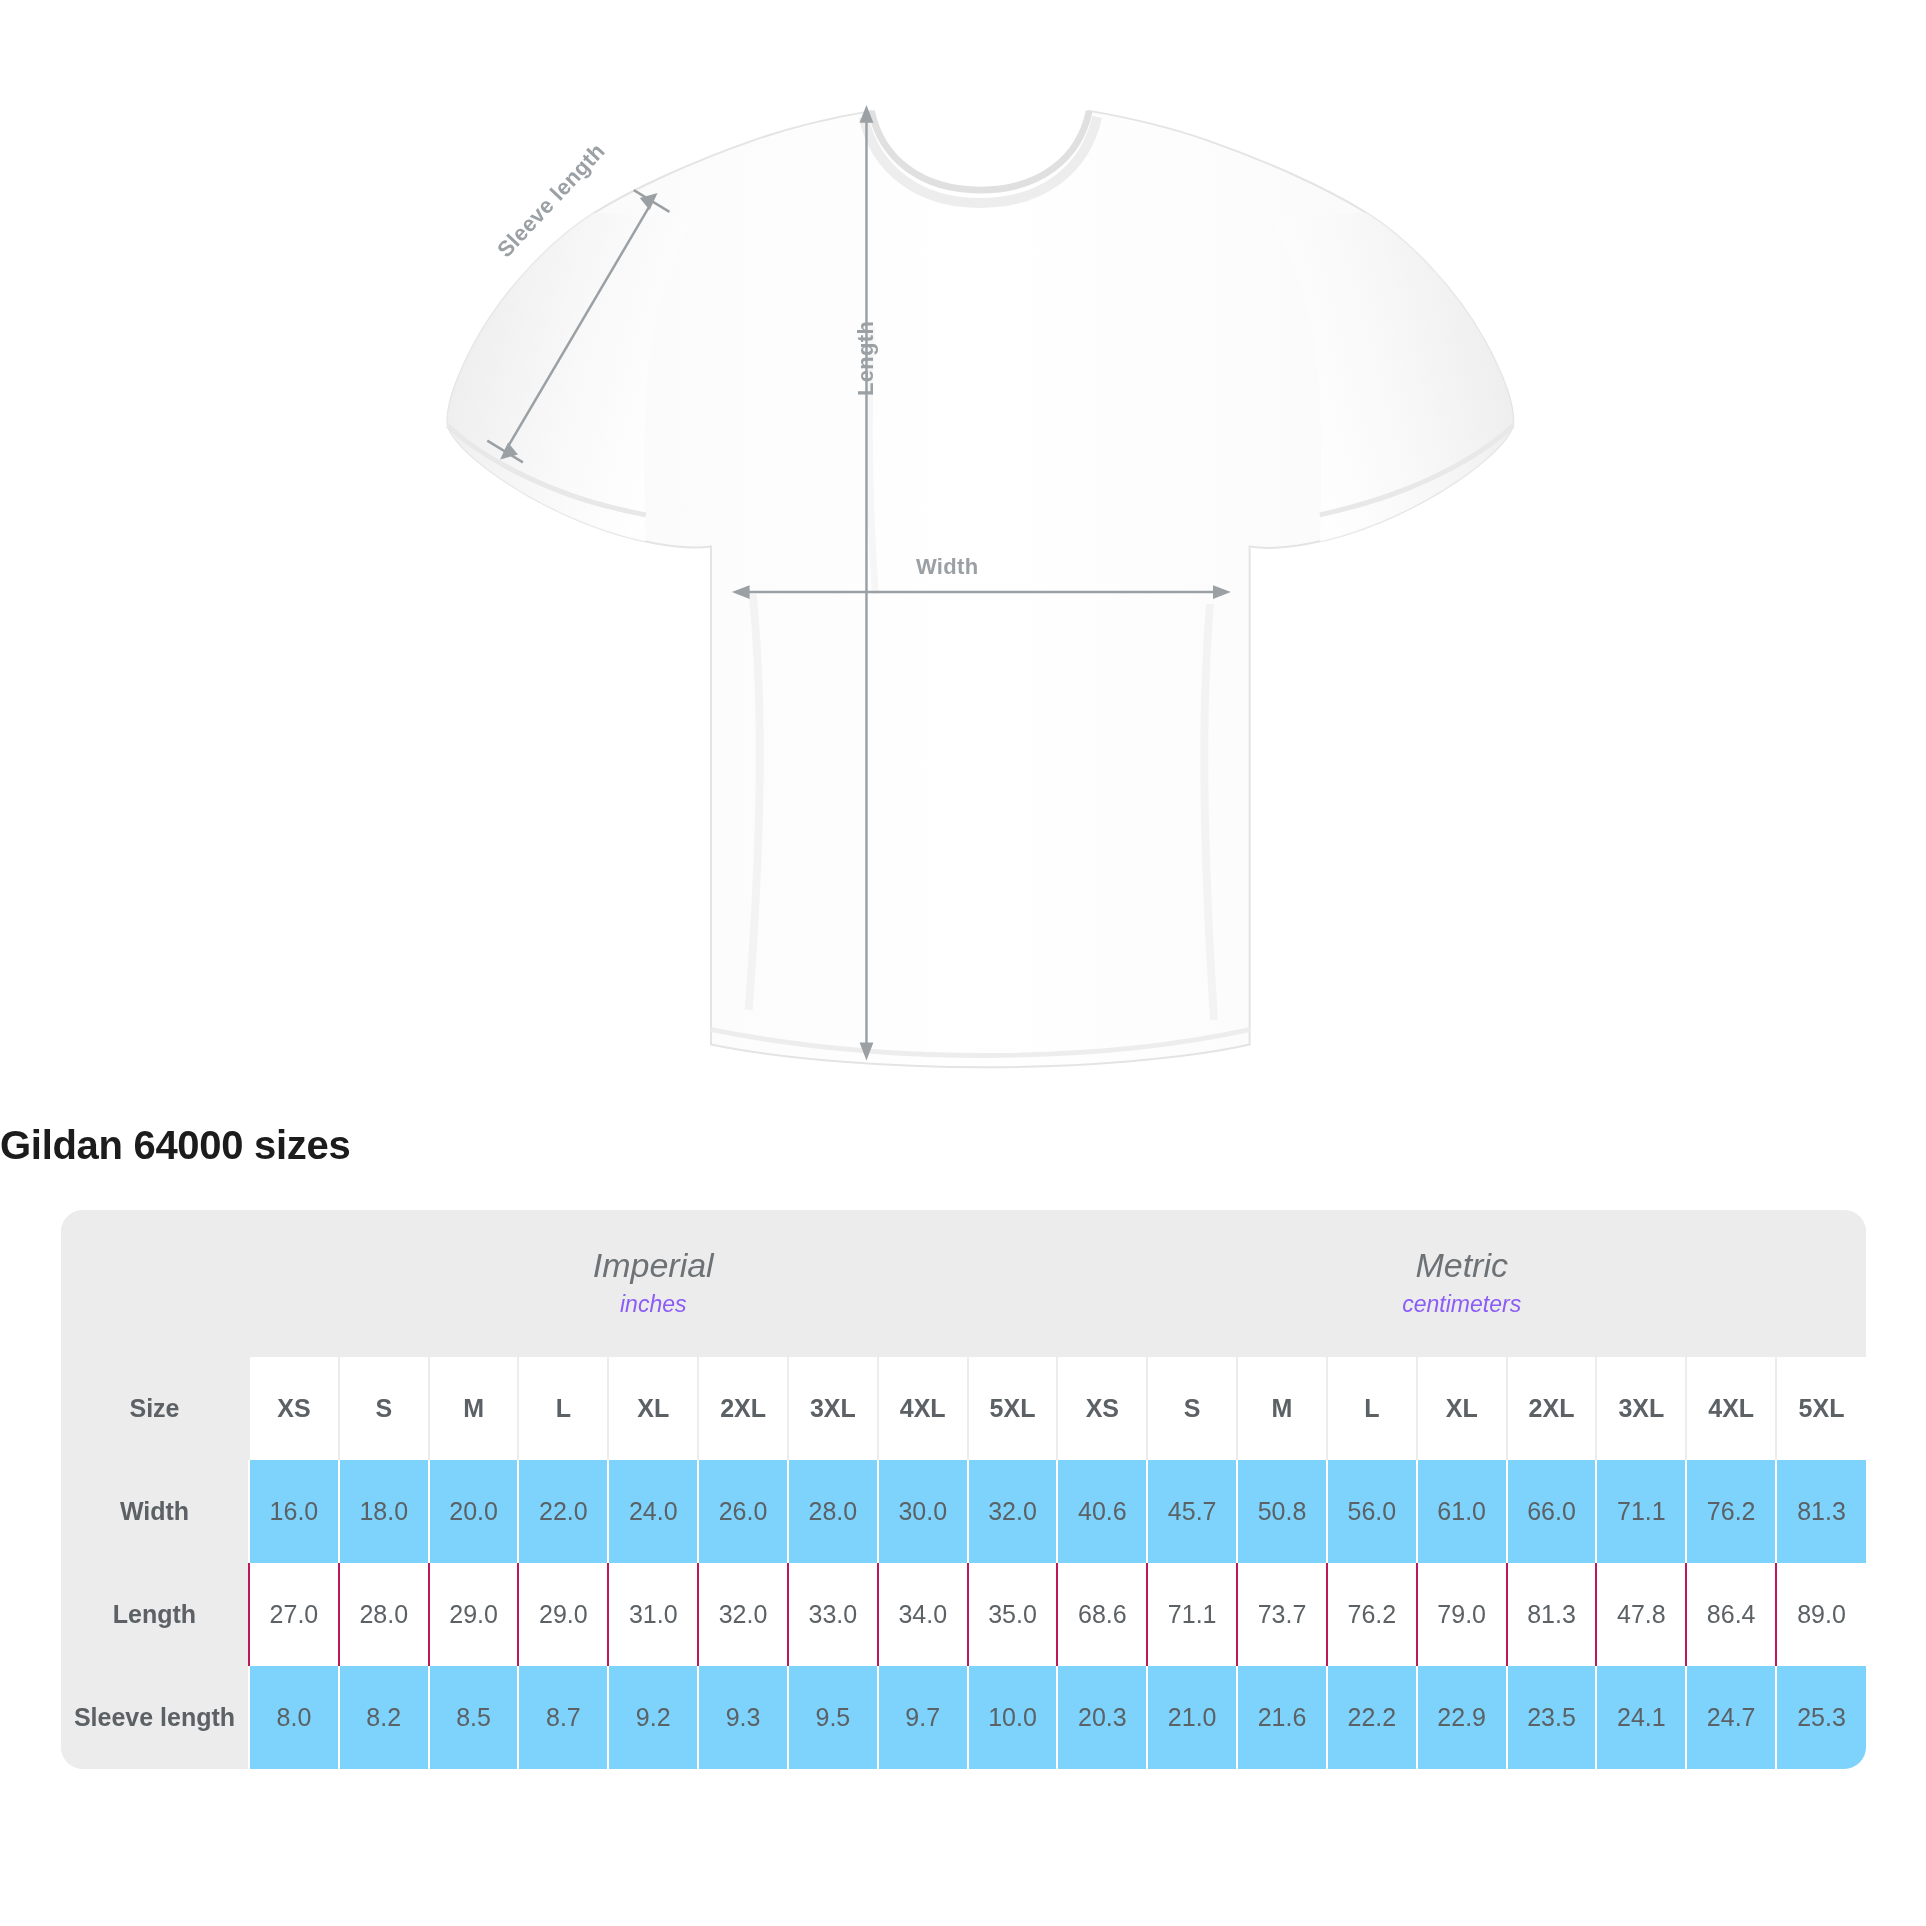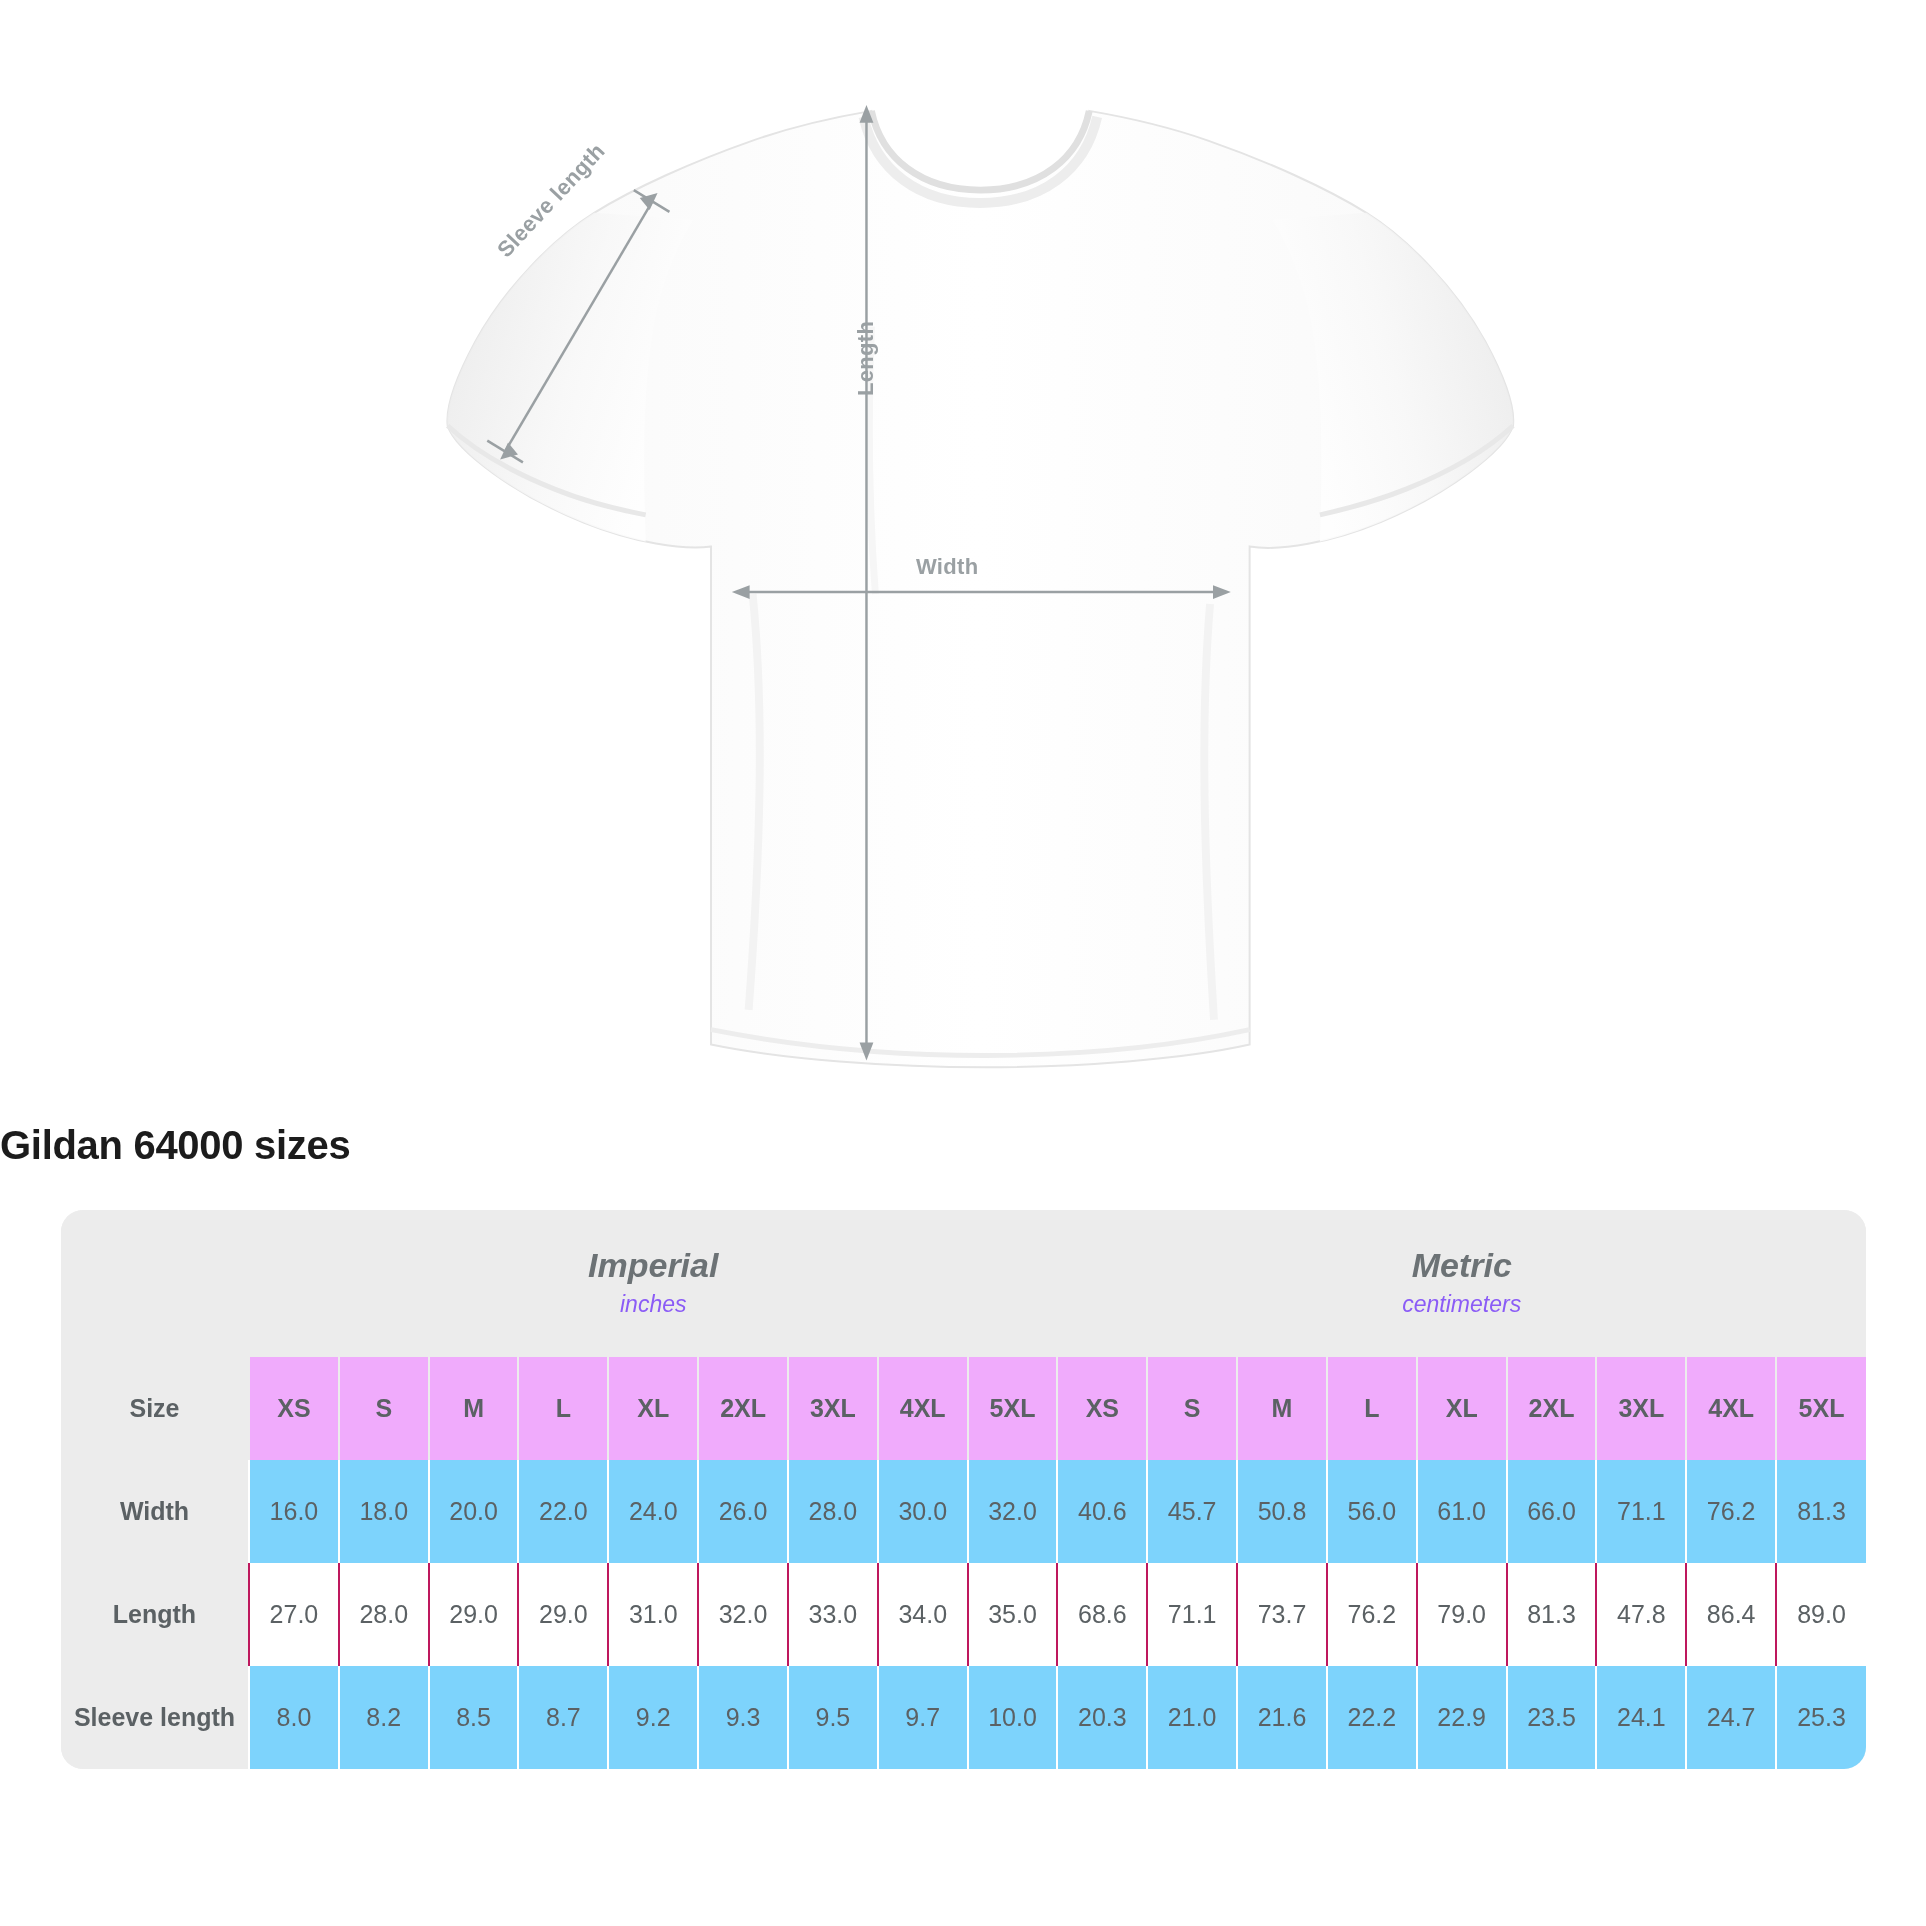--- a/index.html
+++ b/index.html
@@ -91,33 +91,33 @@
     padding: 0;
   }
   .unit-row td {
     height: 147px;
     background: #ececec;
     border: none;
   }
   .unit-name {
     font-size: 34px;
     font-style: italic;
-    font-weight: bold;
+    font-weight: normal;
     color: #6c7275;
     line-height: 1.25;
   }
   .unit-sub {
     font-size: 23px;
     font-style: italic;
     color: #8b5cf6;
     line-height: 1.6;
   }
   .head-row td {
     height: 103px;
-    background: #f0abfc;
+    background: #ffffff;
     font-weight: bold;
     color: #5b6164;
     font-size: 26px;
   }
   .head-row td.rowlabel {
     background: #ececec;
   }
   .data-row td {
     height: 103px;
     color: #55595c;

